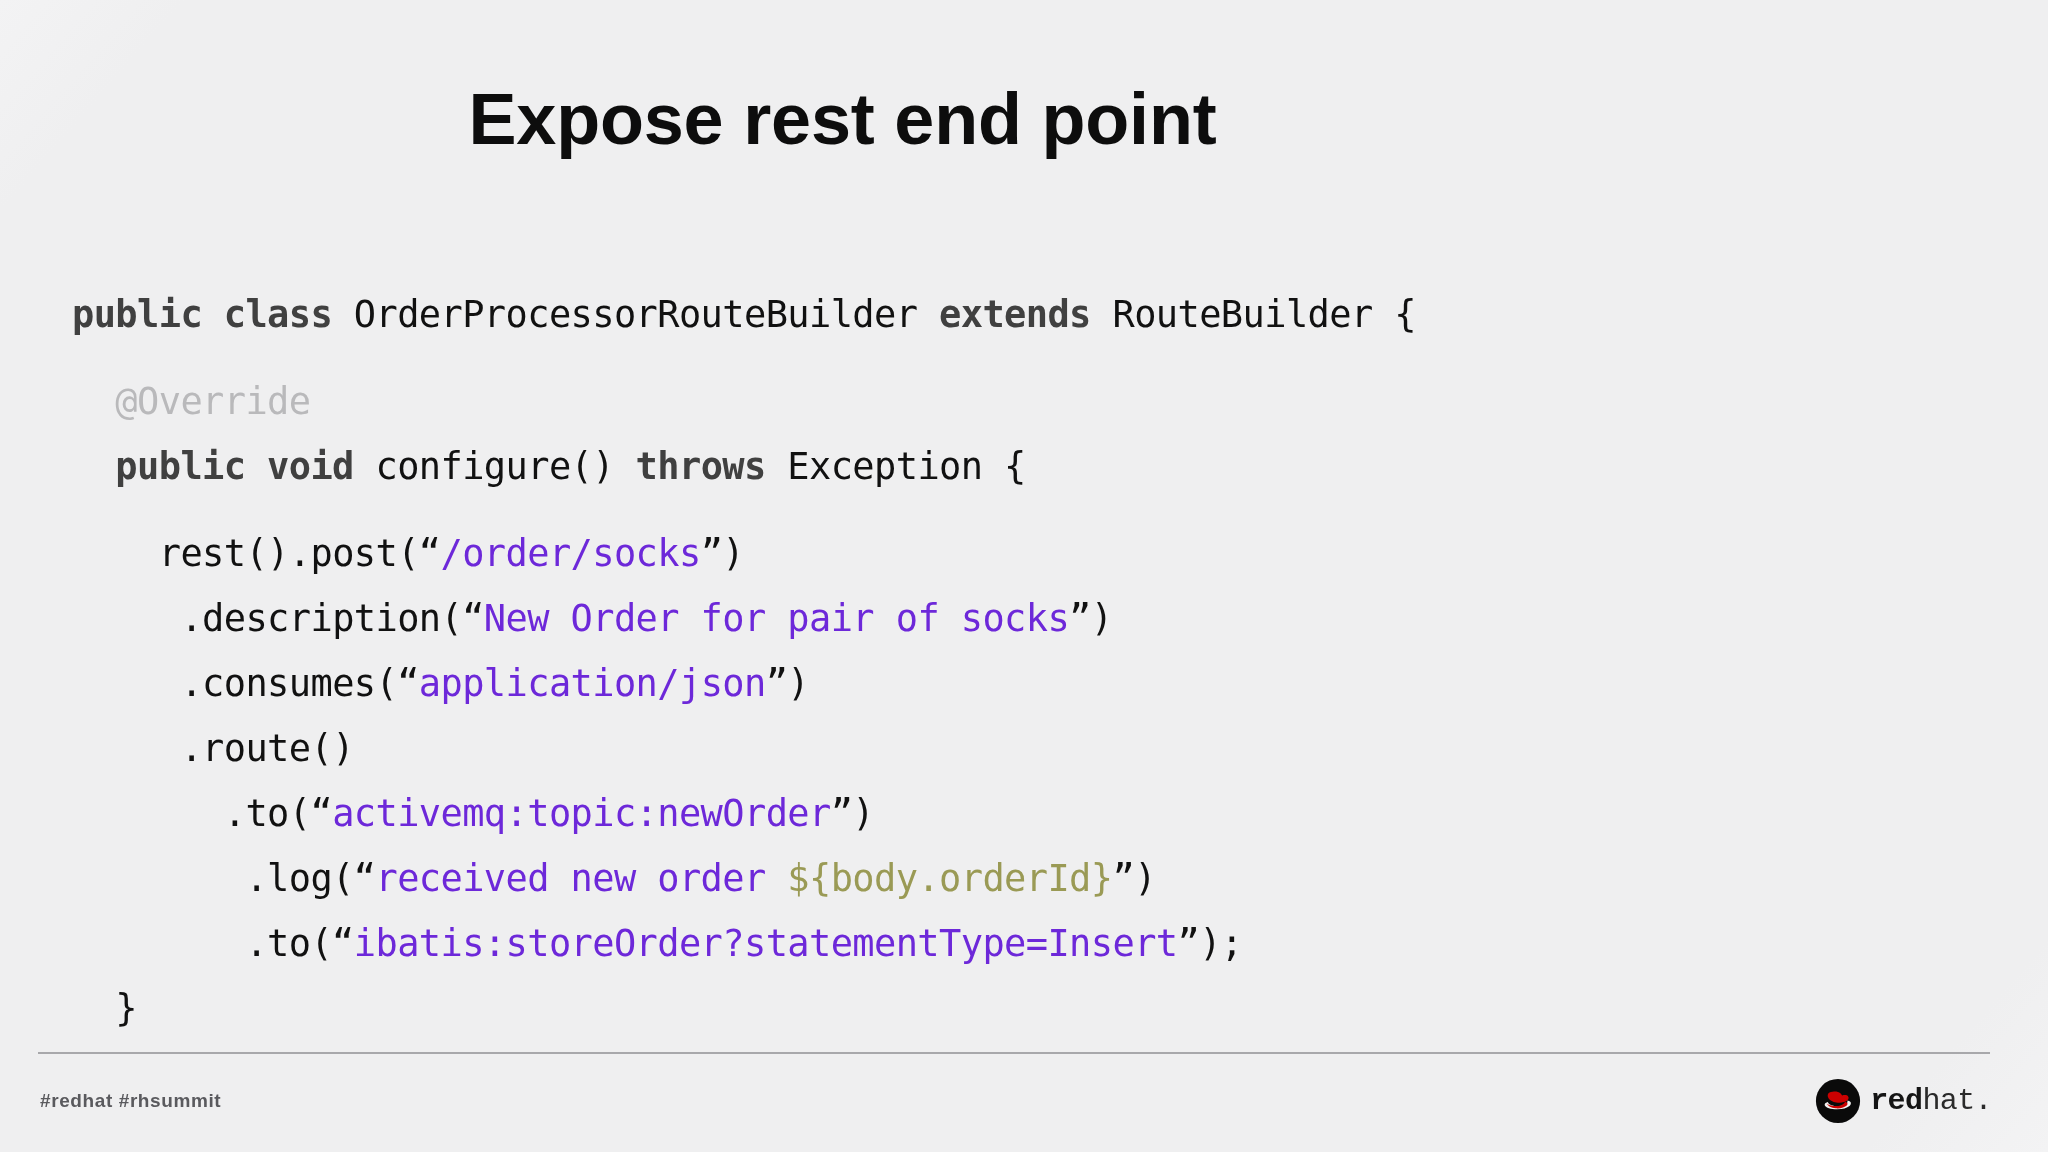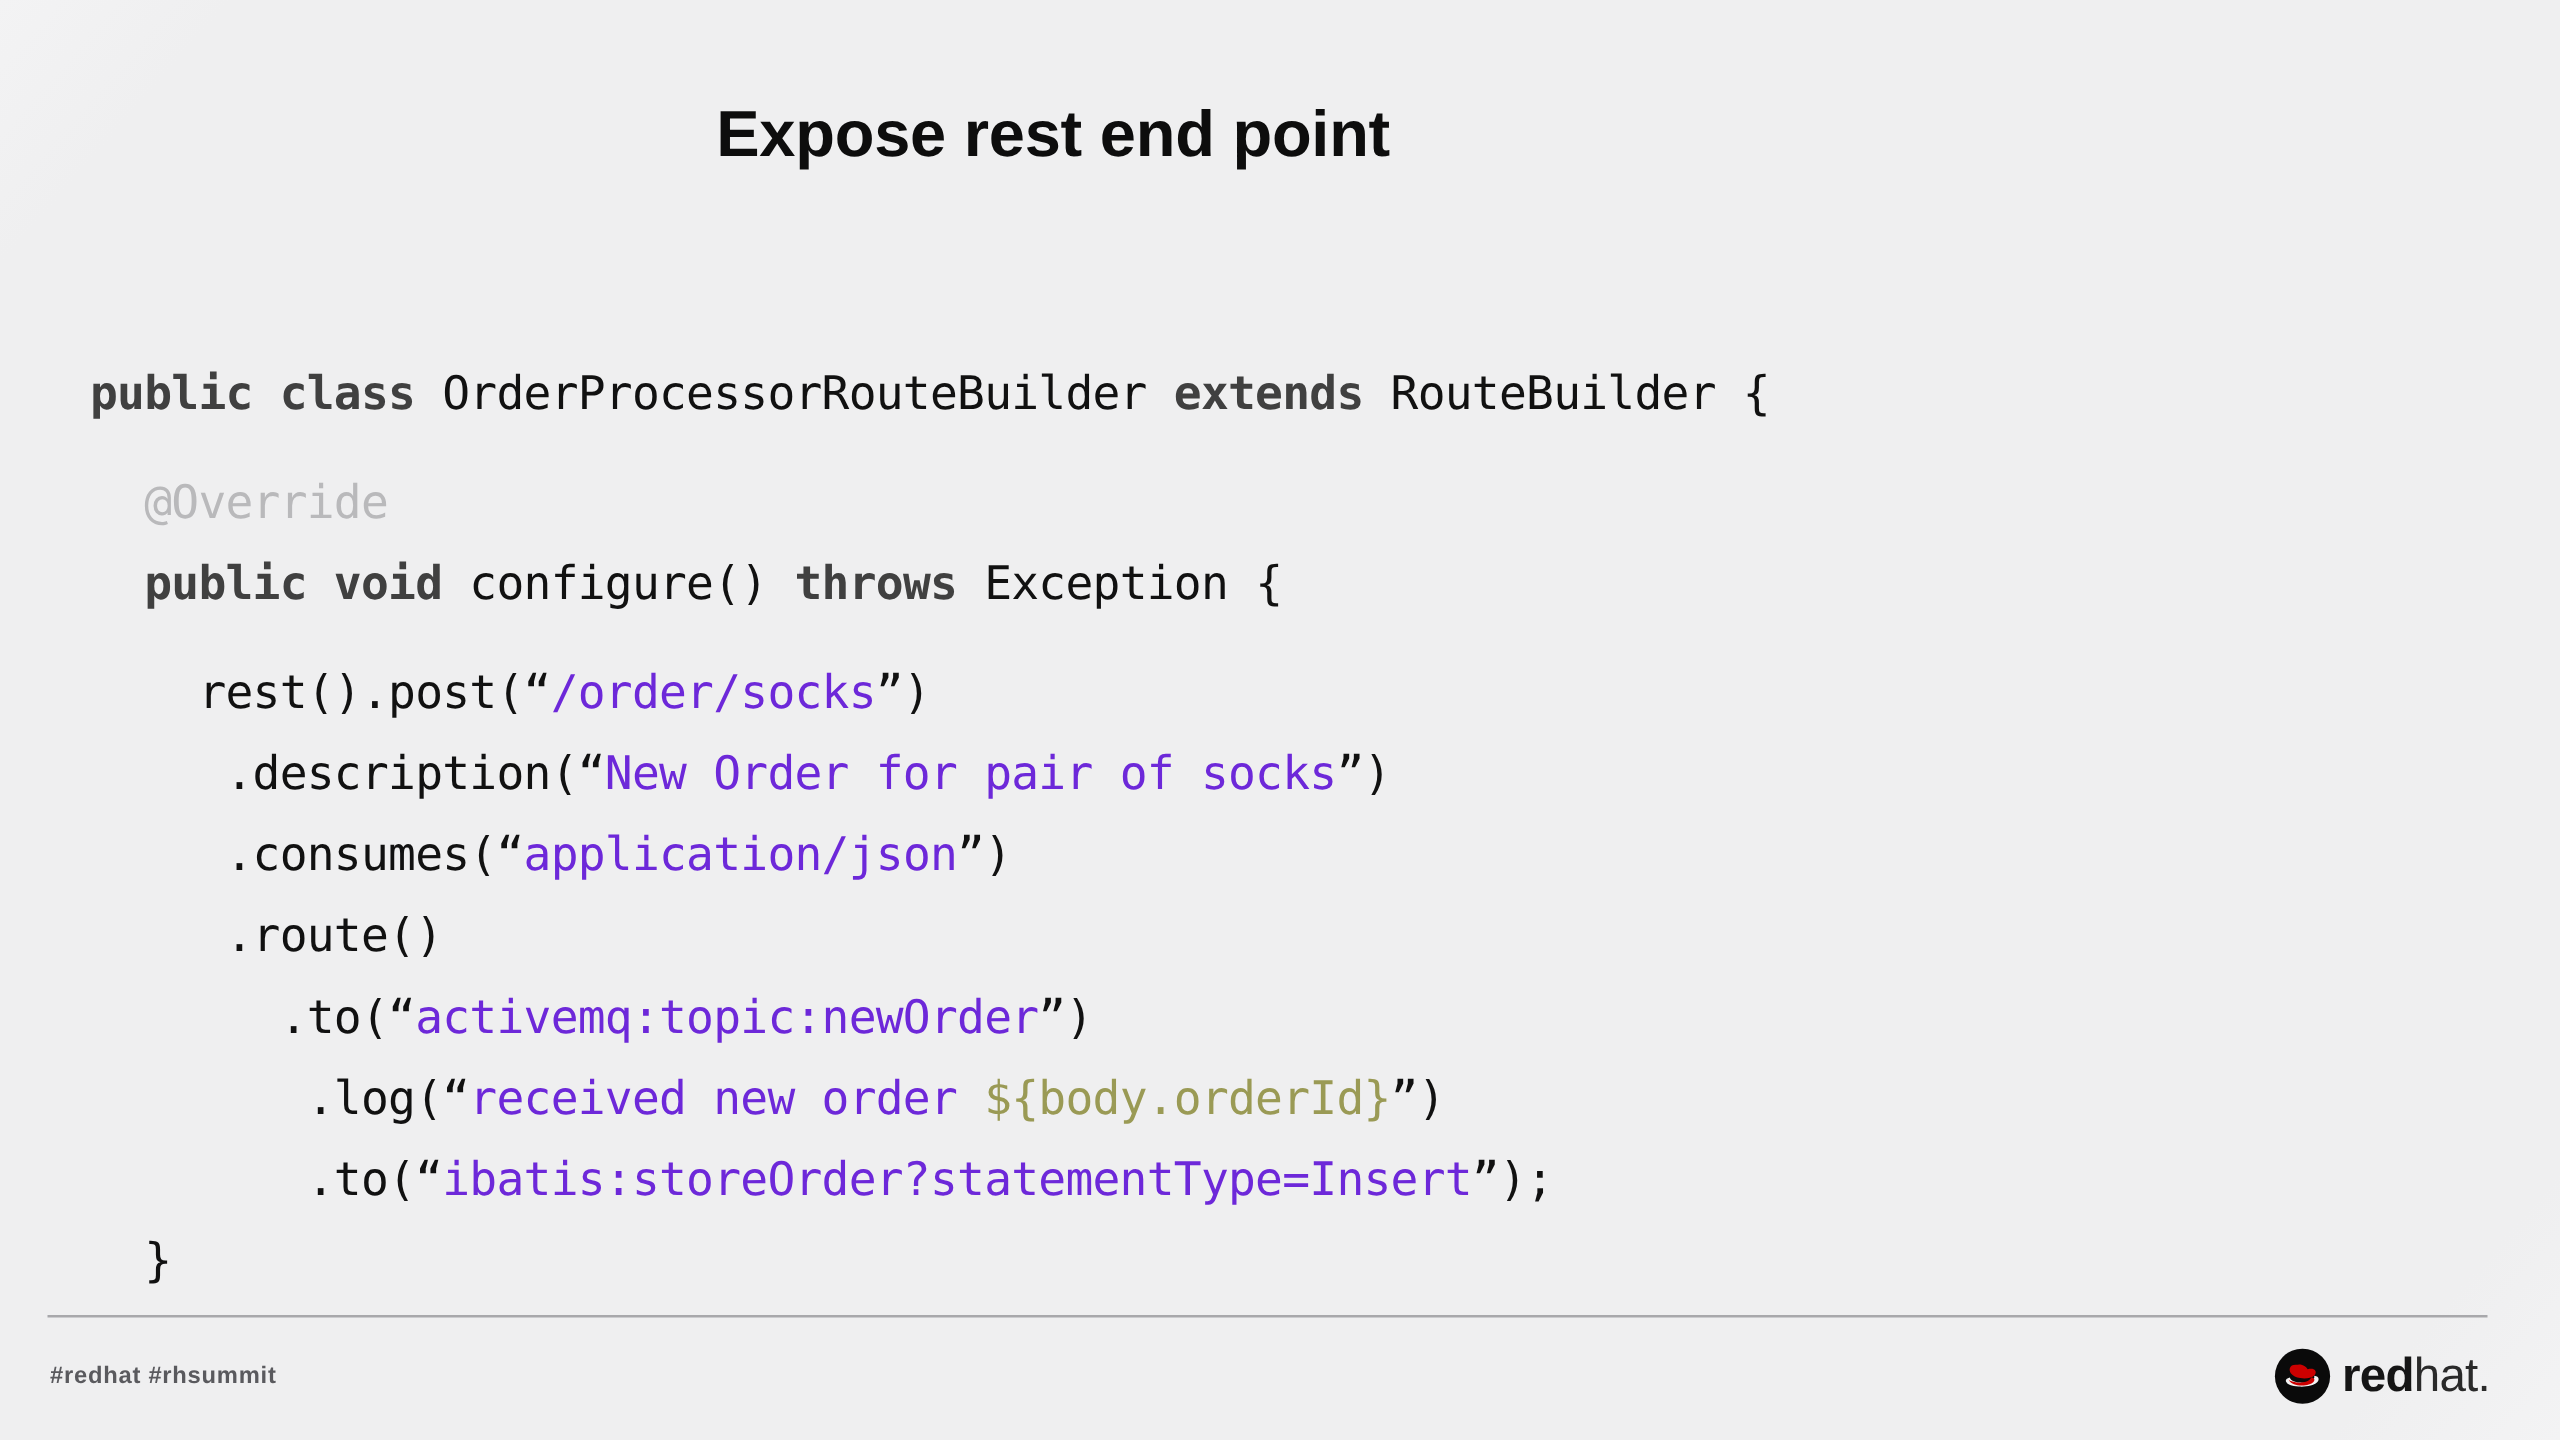--- a/index.html
+++ b/index.html
@@ -48,21 +48,21 @@
 
   
   #slide-title {
     position: absolute;
     top: 78px;
     left: 0;
     width: 1685px;
     text-align: center;
     font-family: "Liberation Sans", sans-serif;
     font-weight: bold;
-    font-size: 52px;
+    font-size: 72px;
     letter-spacing: -0.2px;
     color: #0d0d0d;
   }
 
   
   #code-block {
     position: absolute;
     top: 245px;
     left: 72px;
     width: 1900px;
@@ -114,22 +114,22 @@
     display: flex;
     align-items: center;
     gap: 9px;
   }
   #redhat-logo .logo-mark {
     display: block;
     width: 46px;
     height: 46px;
   }
   #redhat-logo .logo-text {
-    font-family: Liberation Sans, sans-serif;
-    font-size: 38px;
+    font-family: Liberation Mono, monospace;
+    font-size: 30px;
     letter-spacing: -0.6px;
     line-height: 1;
     color: #151515;
     text-align: right;
   }
   #redhat-logo .logo-text .rh-red { font-weight: bold; }
   #redhat-logo .logo-text .rh-hat { font-weight: normal; color: #2a2a2a; }
 </style>
 </head>
 <body>

